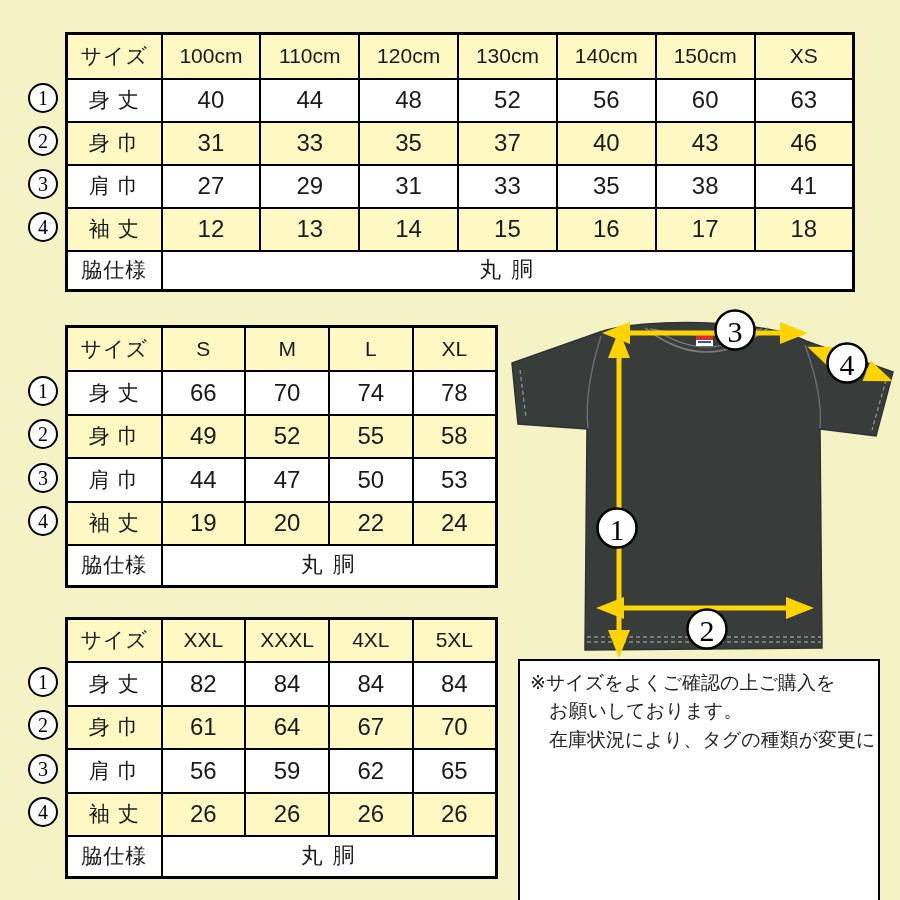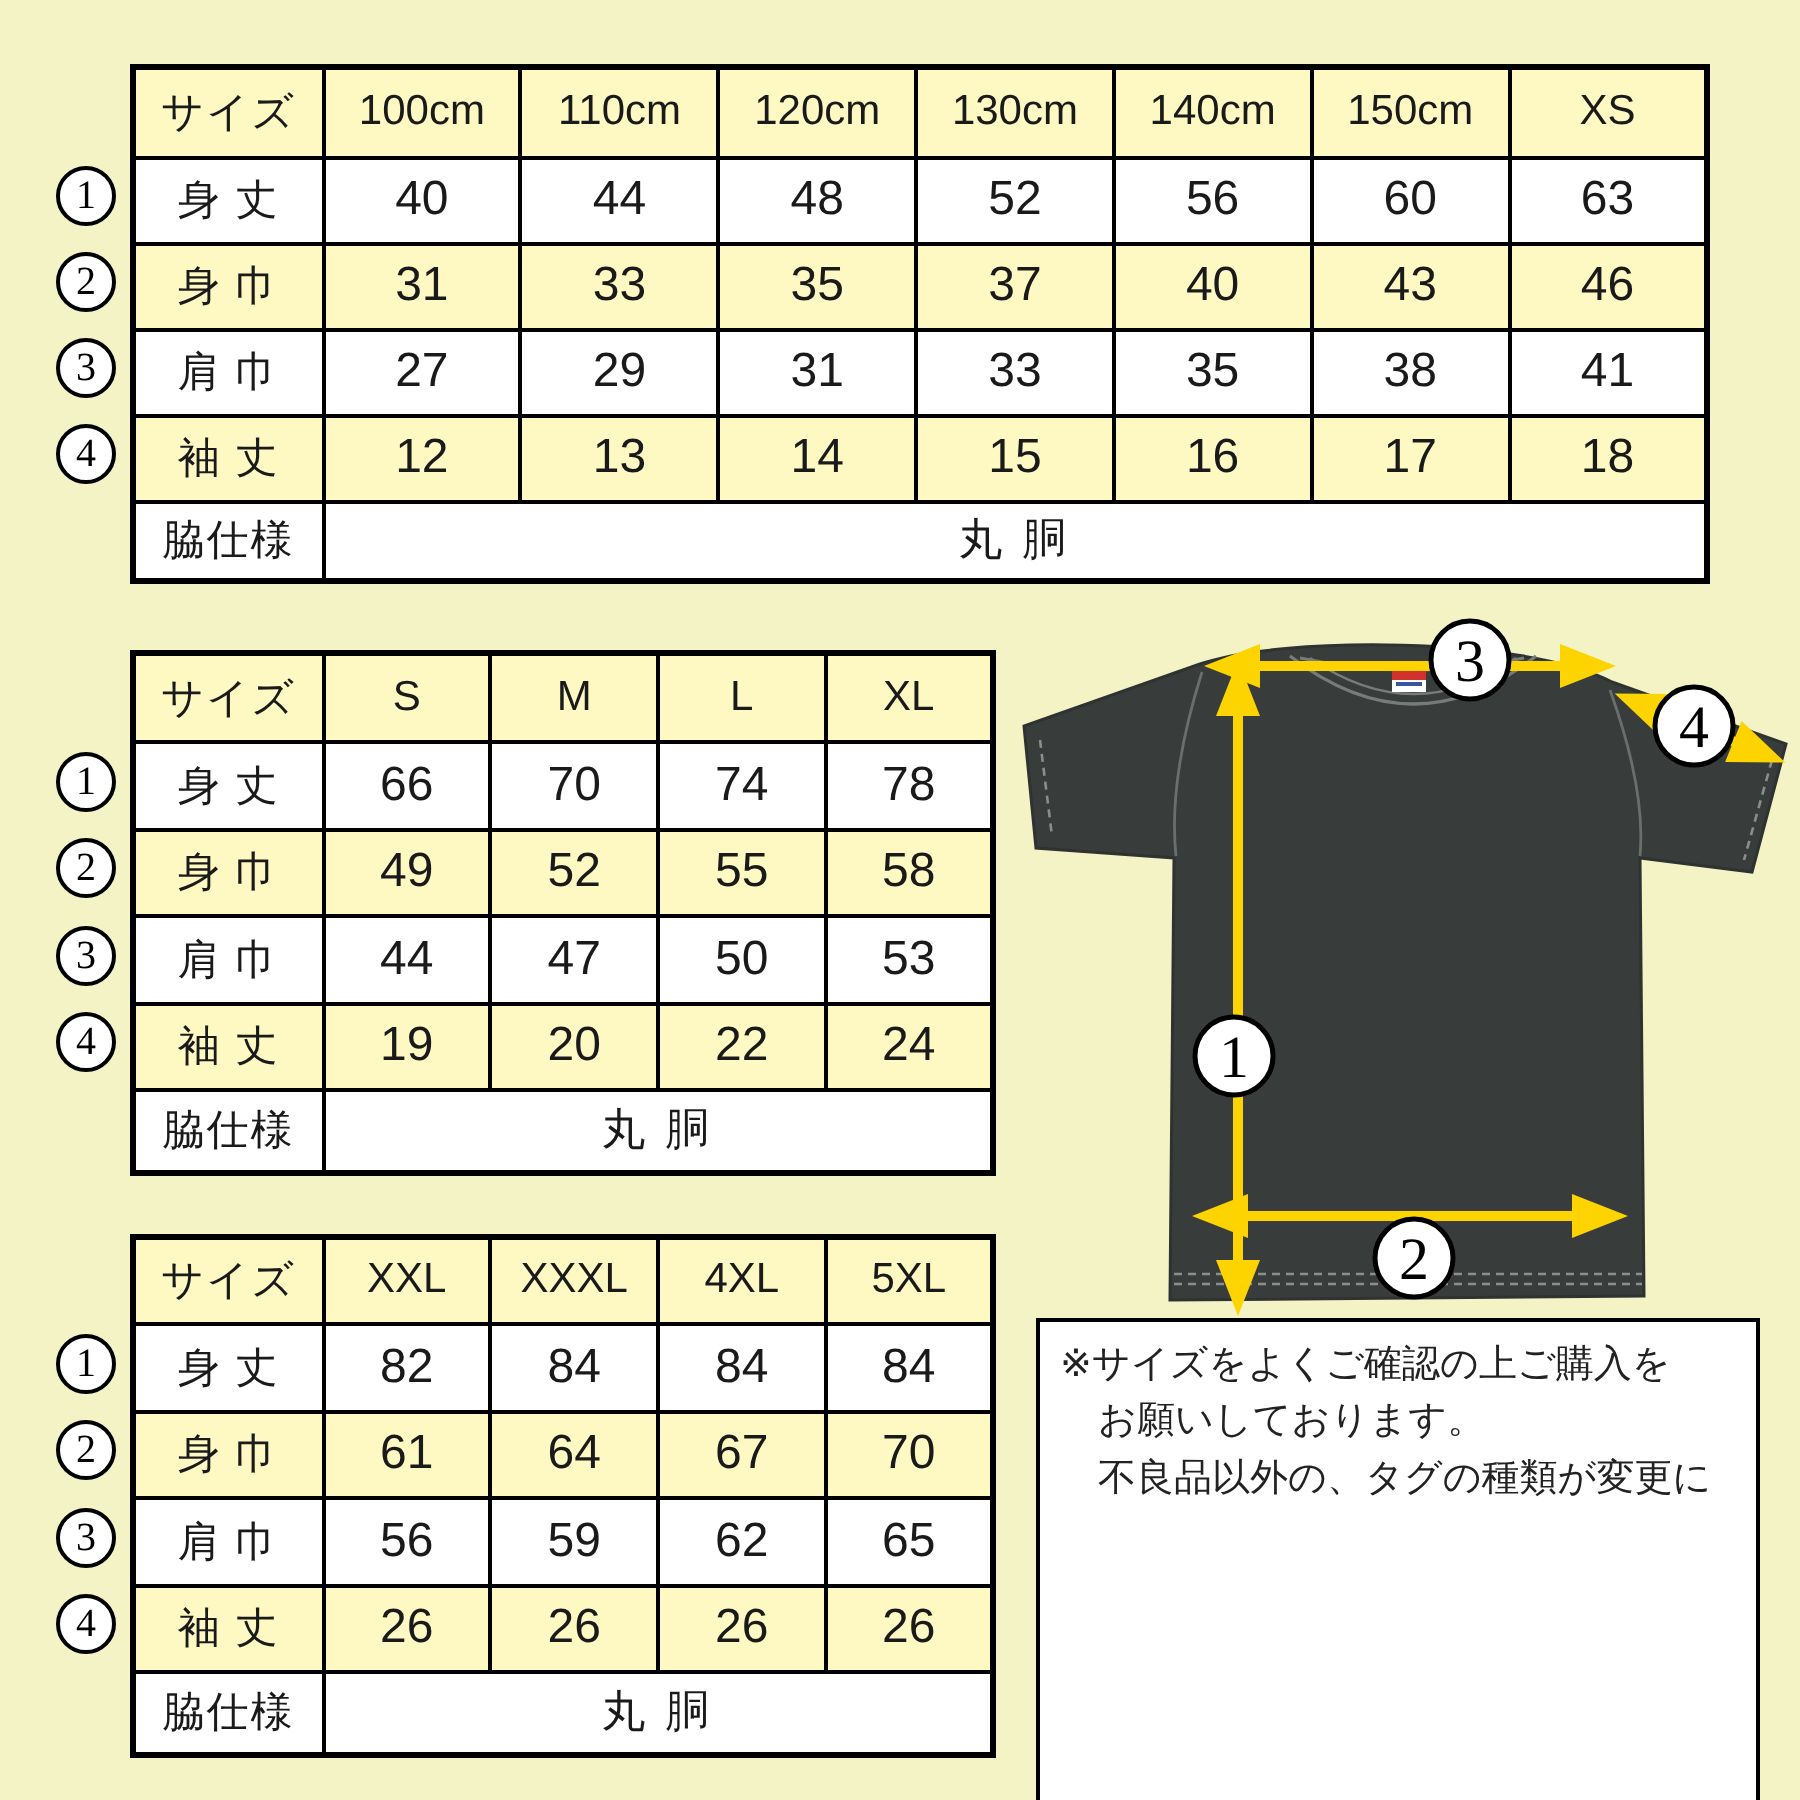--- a/index.html
+++ b/index.html
@@ -292,14 +292,14 @@
   </g>
   <g>
     <circle cx="707" cy="629" r="19.5" fill="#ffffff" stroke="#000" stroke-width="2.5"></circle>
     <text class="svg-circle-digit" x="707" y="630" text-anchor="middle" dominant-baseline="central">2</text>
   </g>
 </svg>
 
 <div id="note-box">
   <div class="line">※サイズをよくご確認の上ご購入を</div>
   <div class="line cont">お願いしております。</div>
-  <div class="line cont">不良品以外の、タグの種類が変更に</div>
+  <div class="line cont">在庫状況により、タグの種類が変更に</div>
 </div>
 
 </body></html>

